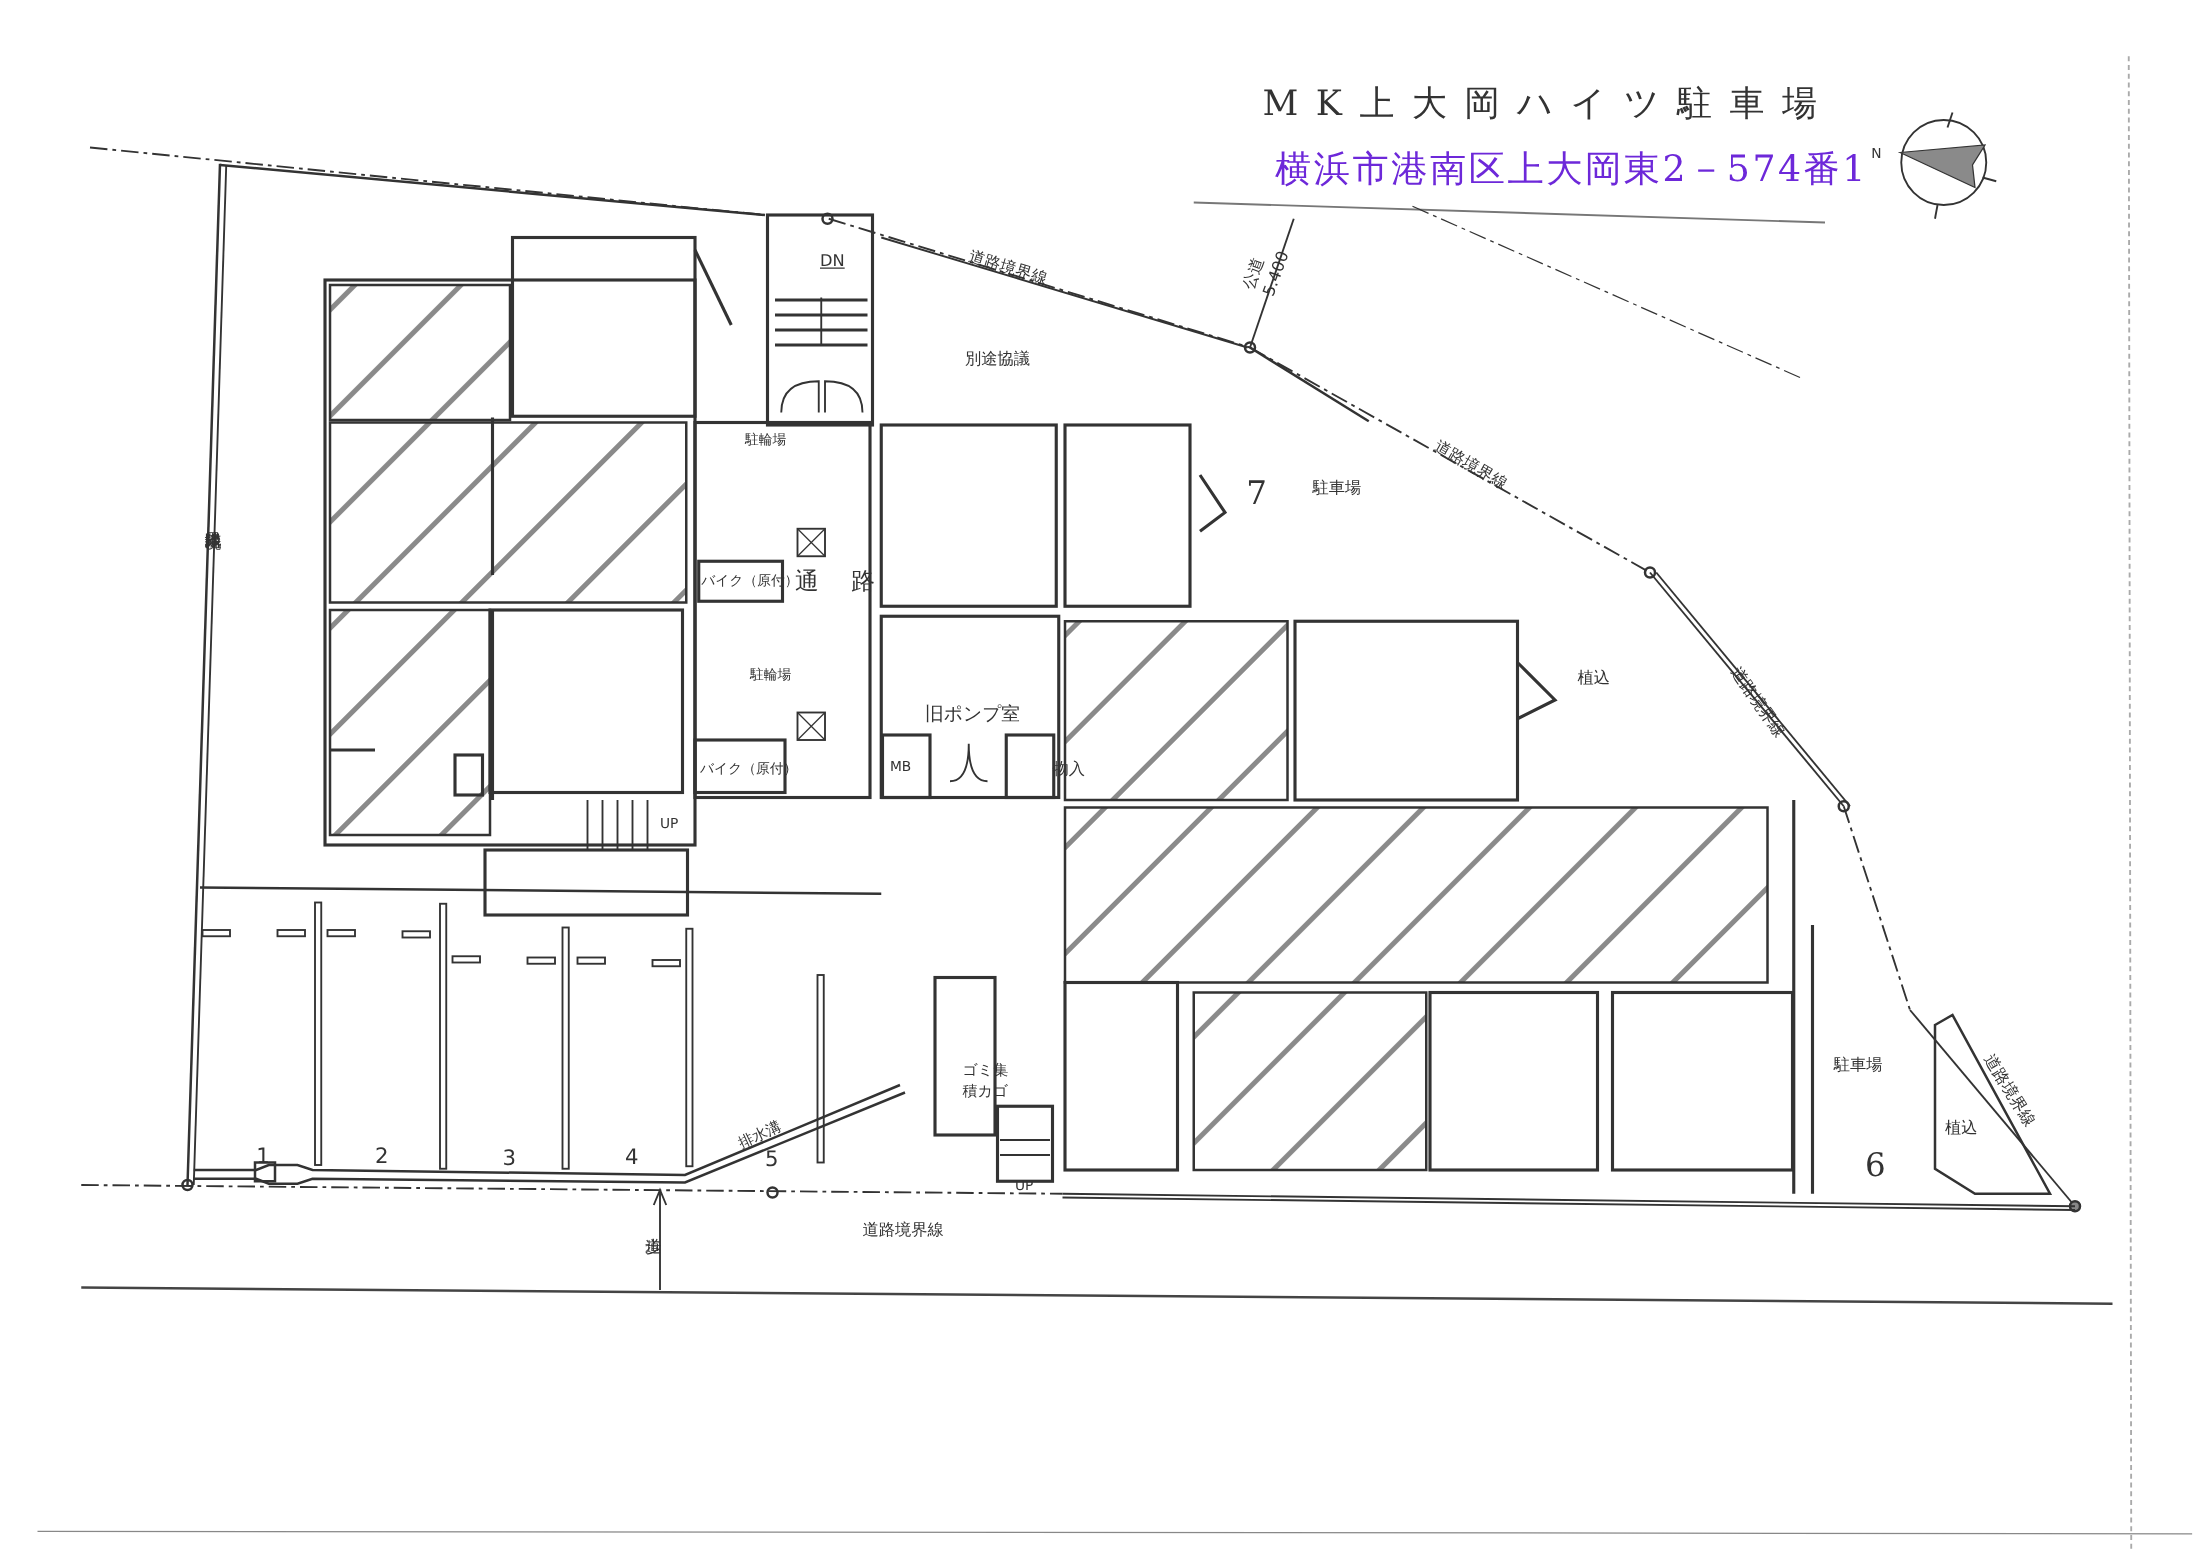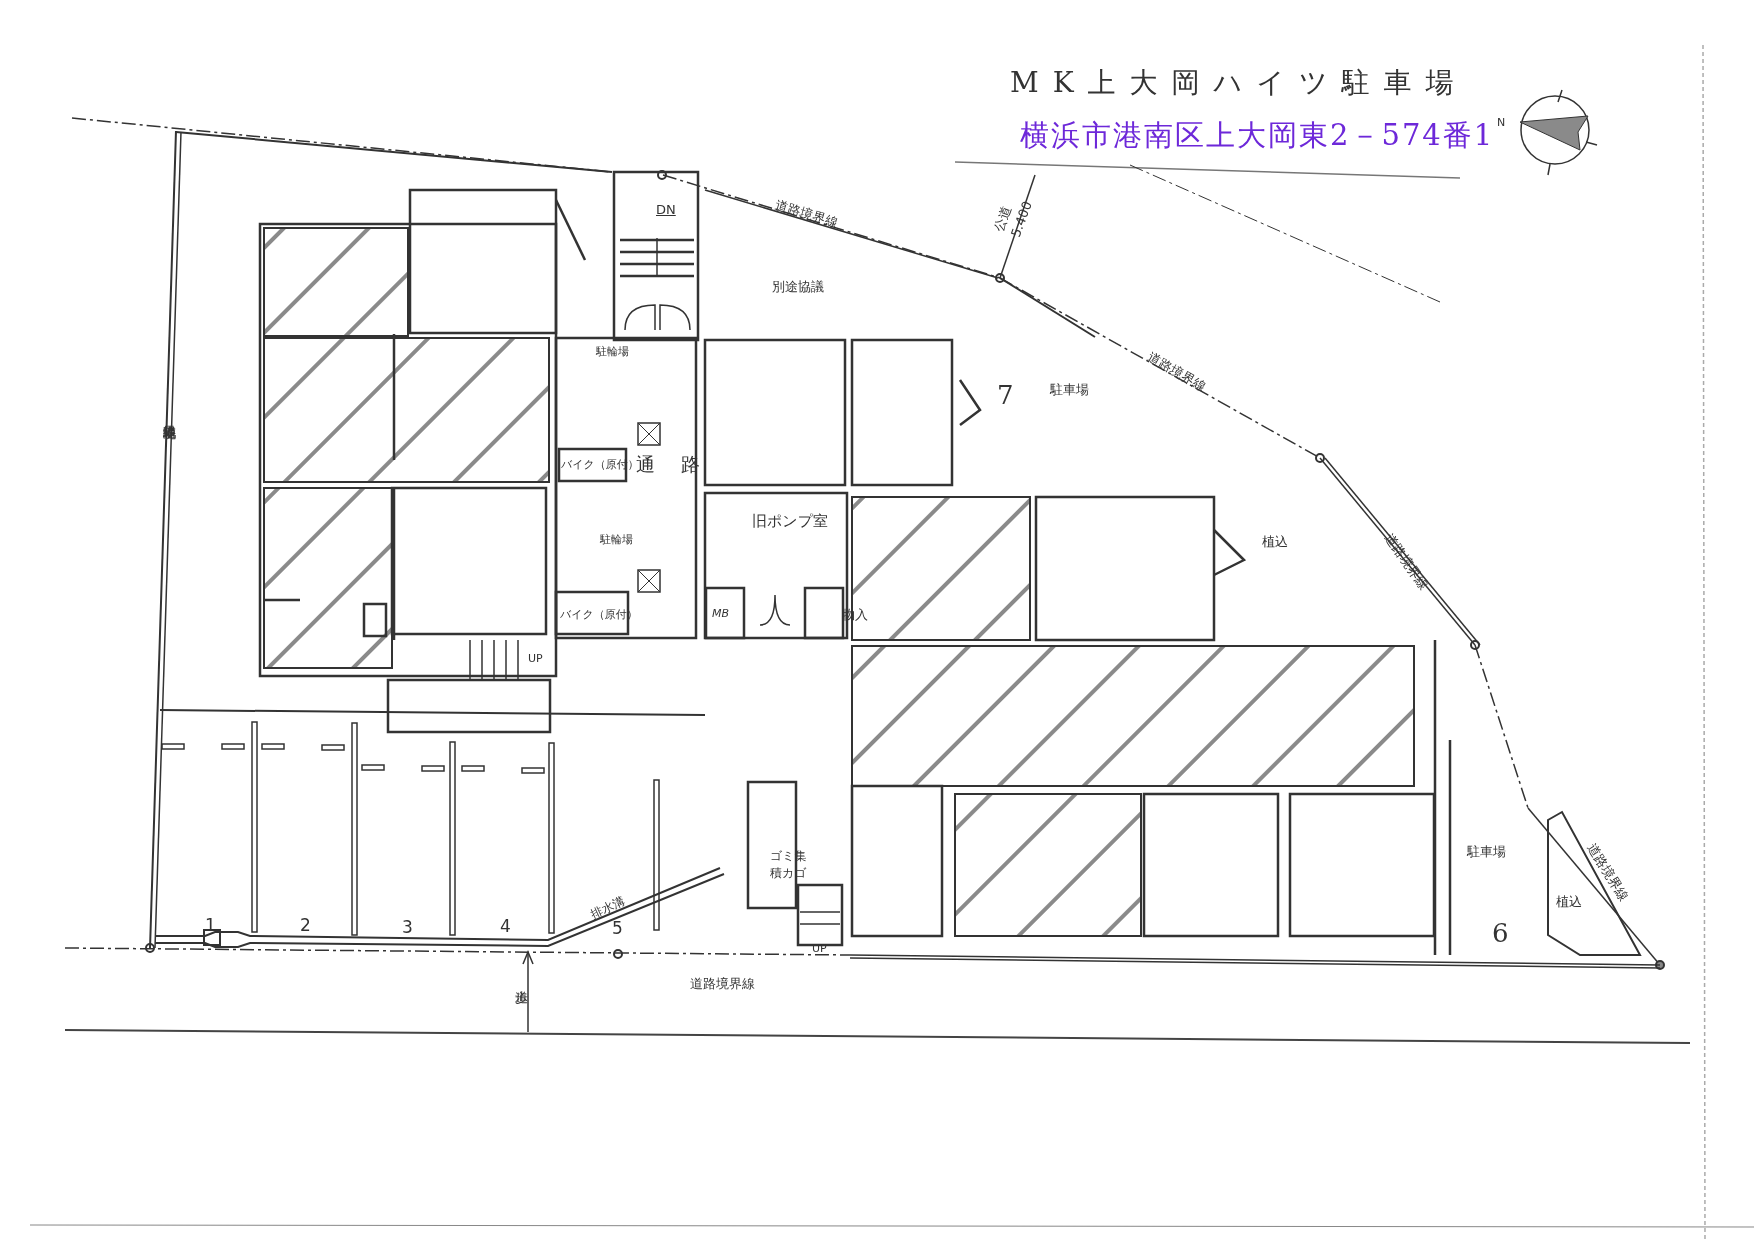--- a/index.html
+++ b/index.html
@@ -177,22 +177,22 @@
 <div class="lbl rot" style="left:1008px;top:234px;transform:rotate(-70deg);">5.400</div>
 <div class="lbl" style="left:772px;top:278px;text-align:center;">別途協議</div>
 <div class="lbl" style="left:656px;top:202px;text-decoration:underline;">DN</div>
 
 <div class="lbl" style="left:596px;top:344px;font-size:11px;">駐輪場</div>
 <div class="lbl" style="left:600px;top:532px;font-size:11px;">駐輪場</div>
 <div class="lbl" style="left:561px;top:457px;font-size:11px;">バイク（原付）</div>
 <div class="lbl" style="left:560px;top:607px;font-size:11px;">バイク（原付）</div>
 <div class="lbl lbl-lg" style="left:636px;top:452px;">通 路</div>
 
-<div class="lbl lbl-md" style="left:740px;top:512px;margin-left:12px;">旧ポンプ室</div>
-<div class="lbl" style="left:712px;top:607px;font-size:11px;font-style:italic;">MB</div>
+<div class="lbl lbl-md" style="left:740px;top:562px;">旧ポンプ室</div>
+<div class="lbl" style="left:712px;top:607px;font-size:11px;">MB</div>
 <div class="lbl" style="left:842px;top:606px;">物入</div>
 
 <div class="lbl" style="left:1262px;top:533px;">植込</div>
 <div class="lbl" style="left:1556px;top:893px;">植込</div>
 <div class="lbl" style="left:1050px;top:381px;">駐車場</div>
 <div class="lbl" style="left:1467px;top:843px;">駐車場</div>
 
 <div class="lbl" style="left:750px;top:848px;font-size:12px;width:42px;white-space:normal;padding-left:20px;">ゴミ集積カゴ</div>
 <div class="lbl rot" style="left:588px;top:908px;transform:rotate(-25deg);font-size:12px;">排水溝</div>
 <div class="lbl vert" style="left:512px;top:980px;">歩道</div>

